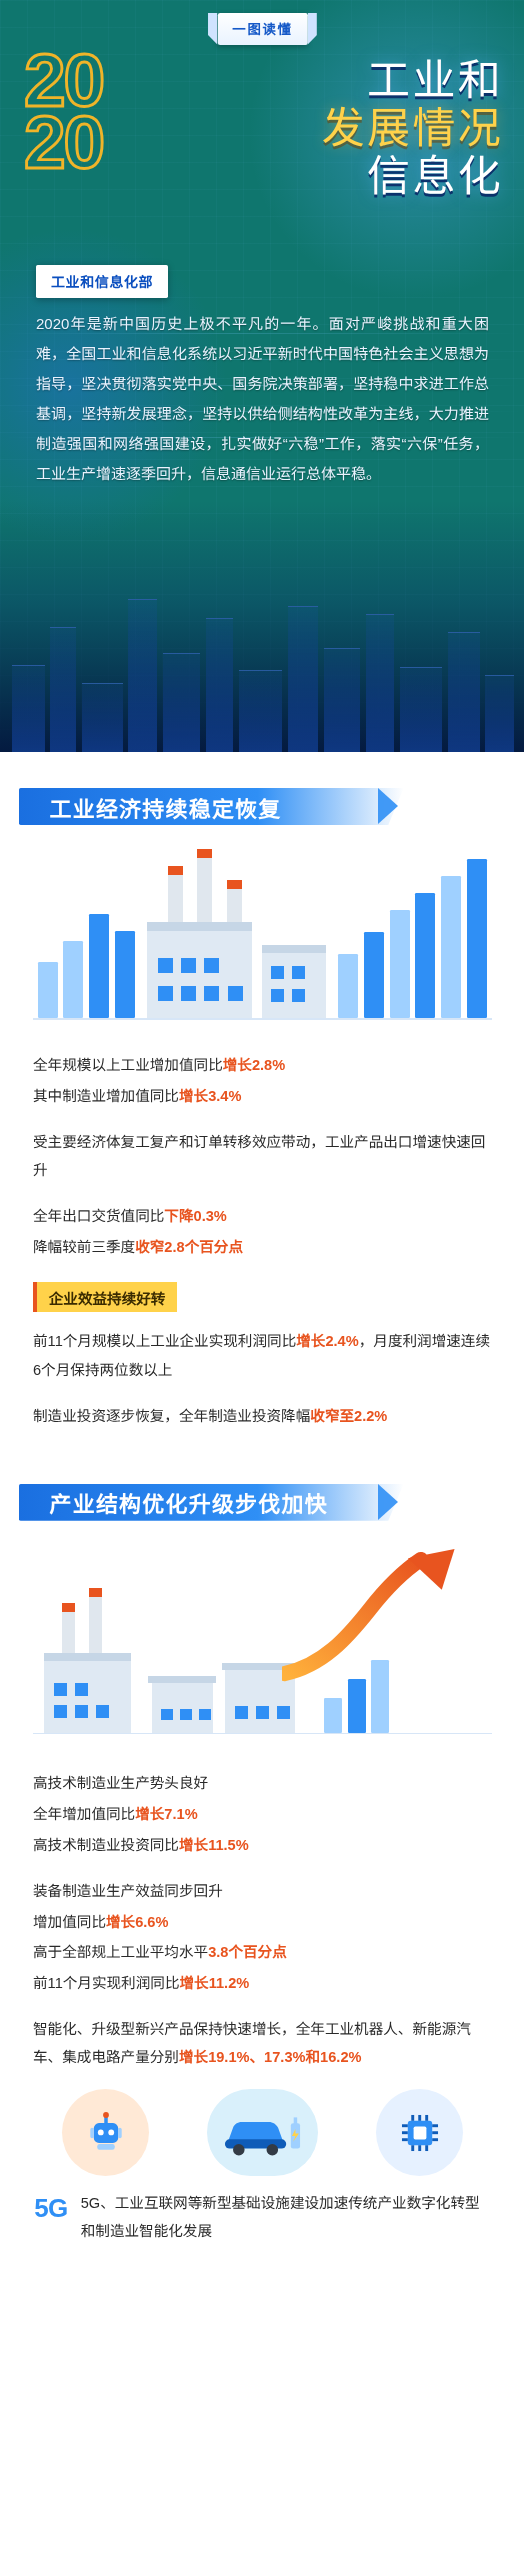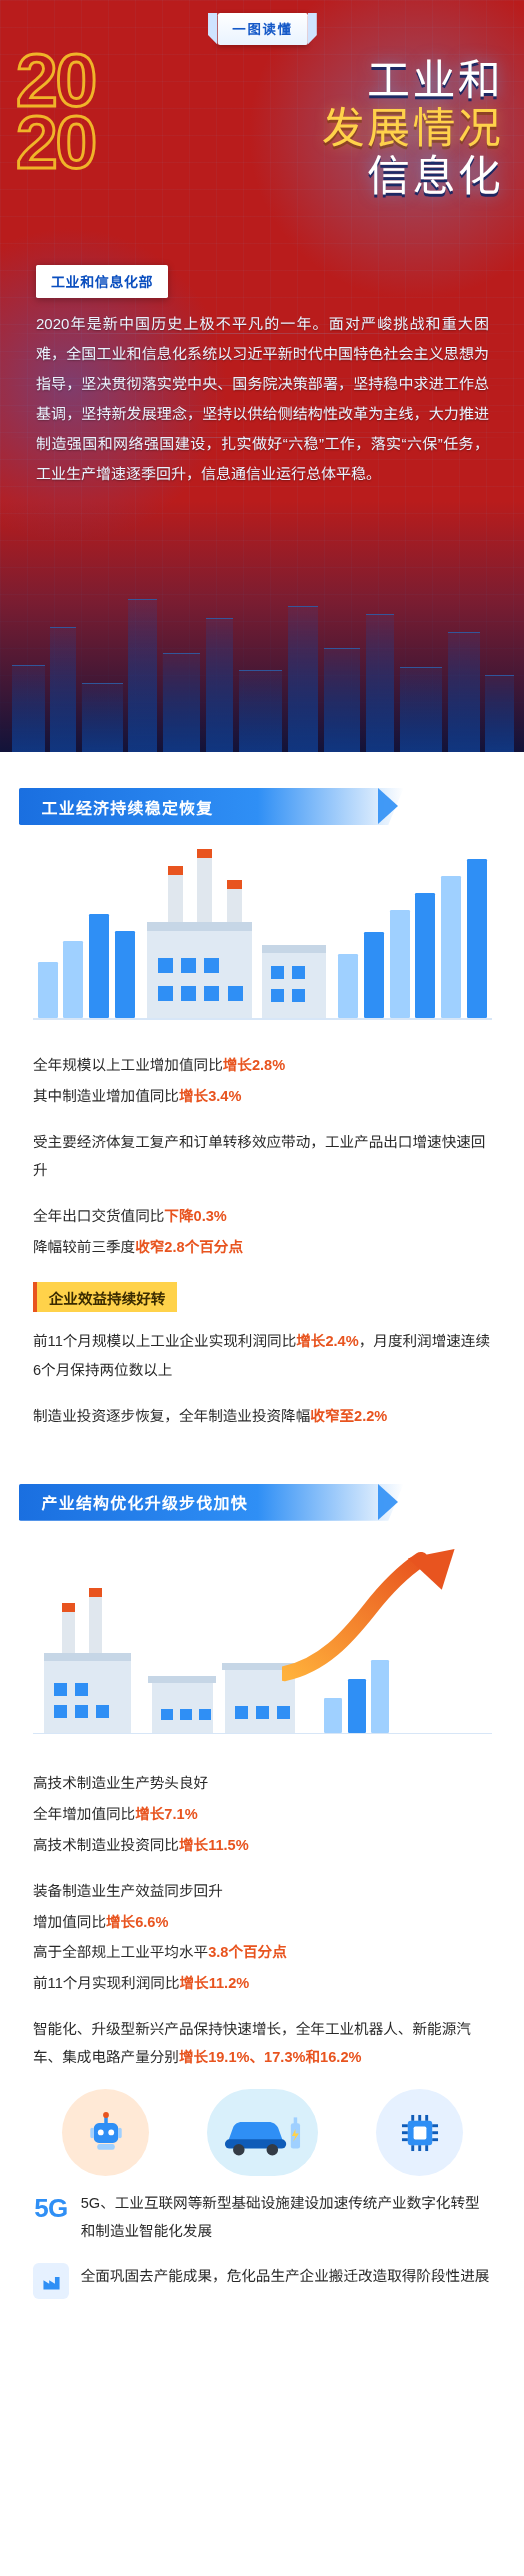--- a/index.html
+++ b/index.html
@@ -18,21 +18,21 @@
 
   
   .hero {
     position: relative;
     width: 525px;
     height: 752px;
     background:
       radial-gradient(ellipse at 78% 18%, rgba(60,150,255,0.55) 0%, rgba(10,40,120,0) 55%),
       radial-gradient(ellipse at 20% 60%, rgba(30,90,200,0.45) 0%, rgba(8,30,95,0) 60%),
       linear-gradient(160deg, #0d3striped 0%, #0a2a7a 0%, #072366 45%, #05ய 0%, #041c52 100%);
-    background-color: #b91c1c;
+    background-color: #0f766e;
     overflow: hidden;
   }
   .hero-bg-grid {
     position: absolute; inset: 0;
     background-image:
       linear-gradient(rgba(120,190,255,0.06) 0.6px, transparent 0.6px),
       linear-gradient(90deg, rgba(120,190,255,0.06) 0.6px, transparent 0.6px);
     background-size: 27px 27px;
     opacity: .8;
   }
@@ -81,21 +81,21 @@
   }
   .ribbon-inner::before, .ribbon-inner::after {
     content: ""; position: absolute; top: 0; width: 9.3px; height: 100%;
     background: #cfe3ff;
   }
   .ribbon-inner::before { left: -9.3px; clip-path: polygon(0 0, 100% 0, 100% 100%, 0 70%); }
   .ribbon-inner::after  { right: -9.3px; clip-path: polygon(0 0, 100% 0, 100% 70%, 0 100%); }
 
   
   .year {
-    position: absolute; left: 16px; top: 50px; z-index: 5;
+    position: absolute; left: 24px; top: 50px; z-index: 5;
     font-family: "Liberation Sans", sans-serif;
     font-weight: bold;
     font-size: 75px;
     line-height: 0.82;
     letter-spacing: -2.3px;
     color: transparent;
     -webkit-text-stroke: 2.9px #f0b429;
     text-shadow: none;
   }
   .year .y2 { display: block; }
@@ -157,22 +157,22 @@
     position: absolute; top: 13px; left: 378px;
     width: 0; height: 0;
     border-top: 18.7px solid transparent;
     border-bottom: 18.7px solid transparent;
     border-left: 20px solid #2f8ff5;
     opacity: .9;
   }
   .sec-head h2 {
     position: relative; z-index: 3;
     color: #ffffff;
-    font-size: 16px; font-weight: bold; letter-spacing: 1.2px;
-    margin-left: 10px;
+    font-size: 22px; font-weight: bold; letter-spacing: 1.2px;
+    margin-left: 18px;
   }
 
   .body-block {
     padding: 0 33px;
     color: #2a2a2a;
     font-size: 14.6px;
     line-height: 1.95;
   }
   .body-block p { margin: 0 0 17.5px; }
   .body-block p.tight { margin-bottom: 2.3px; }
@@ -510,26 +510,18 @@
     </div>
 
 
     <div class="bullet-row">
       <div class="bullet-icon" style="background:transparent">
         <span class="badge-5g">5G</span>
       </div>
       <div class="bullet-text">5G、工业互联网等新型基础设施建设加速传统产业数字化转型和制造业智能化发展</div>
     </div>
 
-    <div class="bullet-row">
-      <div class="bullet-icon" style="background:#e6f1ff">
-        <svg width="23" height="23" viewBox="0 0 40 40">
-          <path d="M6 34 V18 l10 6 V18 l10 6 V12 h8 v22 z" fill="#2f8ff5"></path>
-        </svg>
-      </div>
-      <div class="bullet-text">全面巩固去产能成果，危化品生产企业搬迁改造取得阶段性进展</div>
-    </div>
 
     <div class="spacer-40"></div>
   </div>
 
 </div>
 
 
 </body></html>

